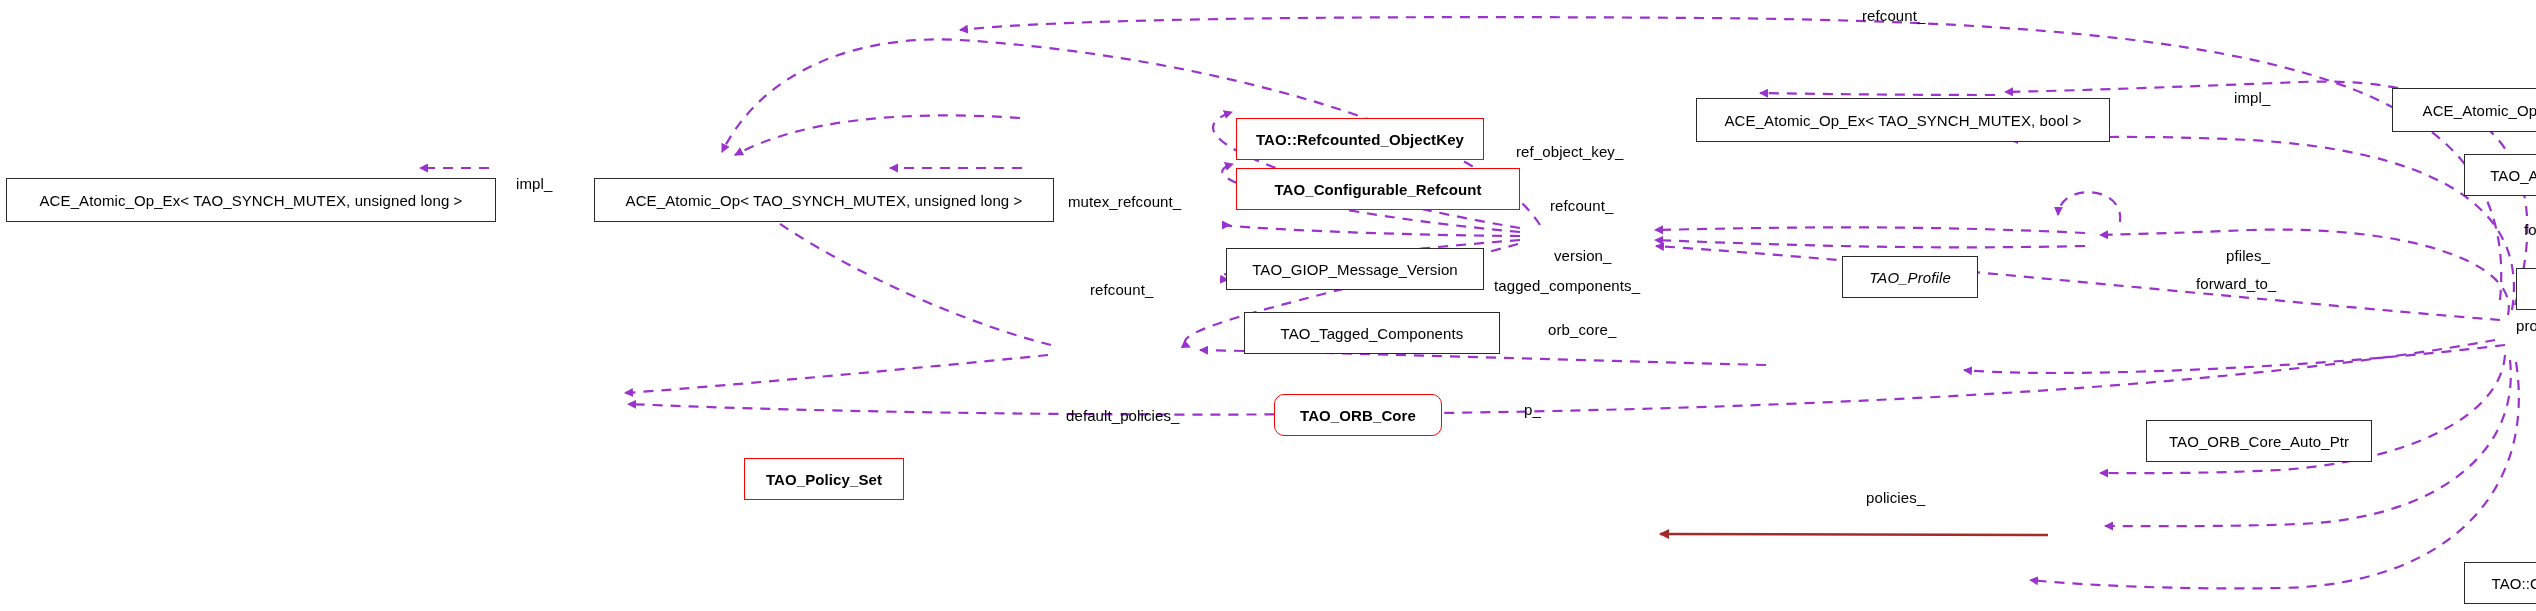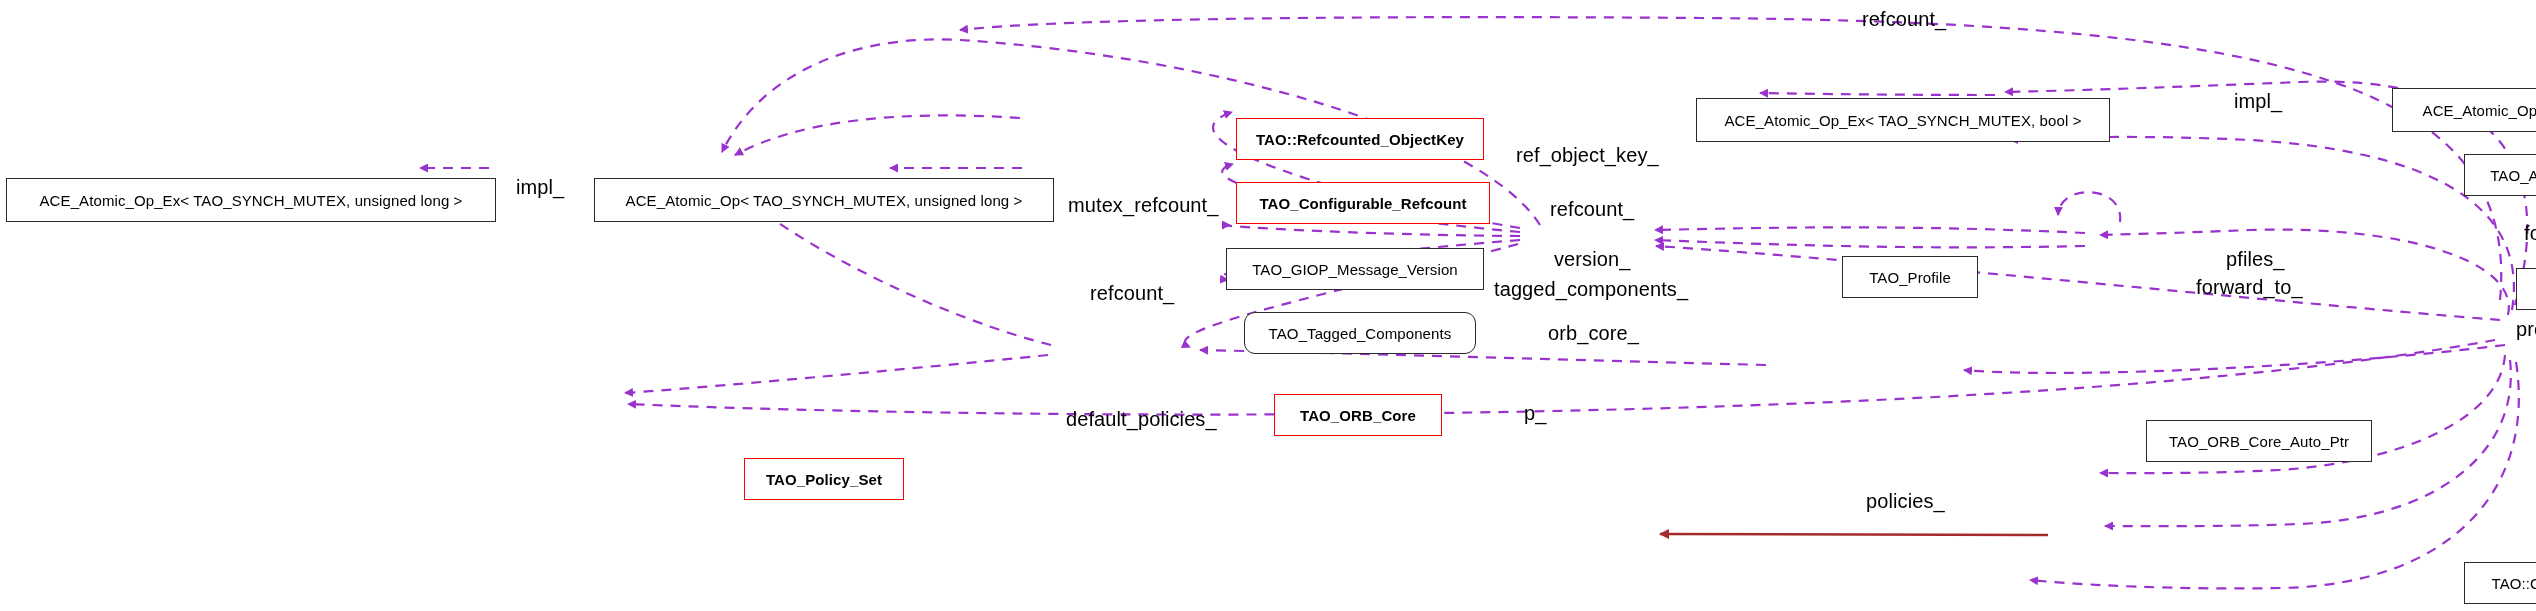--- a/index.html
+++ b/index.html
@@ -26,21 +26,21 @@
     font-size:15px;
     line-height:1;
     color:#000000;
     white-space:nowrap;
     letter-spacing:0.1px;
     padding:0 8px;
   }
   .node.red{ border-color:#ff0000;font-weight:bold; }
   .edge-label{
     position:absolute;
-    font-size:20px;
+    font-size:15px;
     color:#000000;
     white-space:nowrap;
     line-height:1.12;
     text-align:center;
     letter-spacing:0.1px;
   }
 </style>
 </head>
 <body>
 
@@ -117,45 +117,45 @@
   </div>
 
   <div class="node" style="left: 594px; top: 178px; width: 460px; height: 44px;">
     <span>ACE_Atomic_Op&lt; TAO_SYNCH_MUTEX, unsigned long &gt;</span>
   </div>
 
   <div class="node red" style="left: 1236px; top: 118px; width: 248px; height: 42px;">
     <span>TAO::Refcounted_ObjectKey</span>
   </div>
 
-  <div class="node red" style="left: 1236px; top: 182px; width: 254px; height: 42px;">
+  <div class="node red" style="left: 1236px; top: 168px; width: 284px; height: 42px;">
     <span>TAO_Configurable_Refcount</span>
   </div>
 
   <div class="node" style="left: 1226px; top: 248px; width: 258px; height: 42px;">
     <span>TAO_GIOP_Message_Version</span>
   </div>
 
-  <div class="node" style="left: 1244px; top: 312px; width: 232px; height: 42px; border-radius: 11px;">
+  <div class="node" style="left: 1244px; top: 312px; width: 256px; height: 42px;">
     <span>TAO_Tagged_Components</span>
   </div>
 
-  <div class="node red" style="left: 1274px; top: 394px; width: 168px; height: 42px;">
+  <div class="node red" style="left: 1274px; top: 394px; width: 168px; height: 42px; border-radius: 10px;">
     <span>TAO_ORB_Core</span>
   </div>
 
   <div class="node" style="left: 1696px; top: 98px; width: 414px; height: 44px;">
     <span>ACE_Atomic_Op_Ex&lt; TAO_SYNCH_MUTEX, bool &gt;</span>
   </div>
 
   <div class="node red" style="left: 744px; top: 458px; width: 160px; height: 42px;">
     <span>TAO_Policy_Set</span>
   </div>
 
-  <div class="node" style="left: 1842px; top: 256px; width: 136px; height: 42px;">
+  <div class="node" style="left: 1842px; top: 256px; width: 136px; height: 42px; font-style: italic;">
     <span>TAO_Profile</span>
   </div>
 
   <div class="node" style="left: 2146px; top: 420px; width: 226px; height: 42px; text-align: right;">
     <span>TAO_ORB_Core_Auto_Ptr</span>
   </div>
 
   <div class="node" style="left: 2392px; top: 88px; width: 392px; height: 44px;">
     <span>ACE_Atomic_Op&lt; TAO_SYNCH_MUTEX, bool &gt;</span>
   </div>

